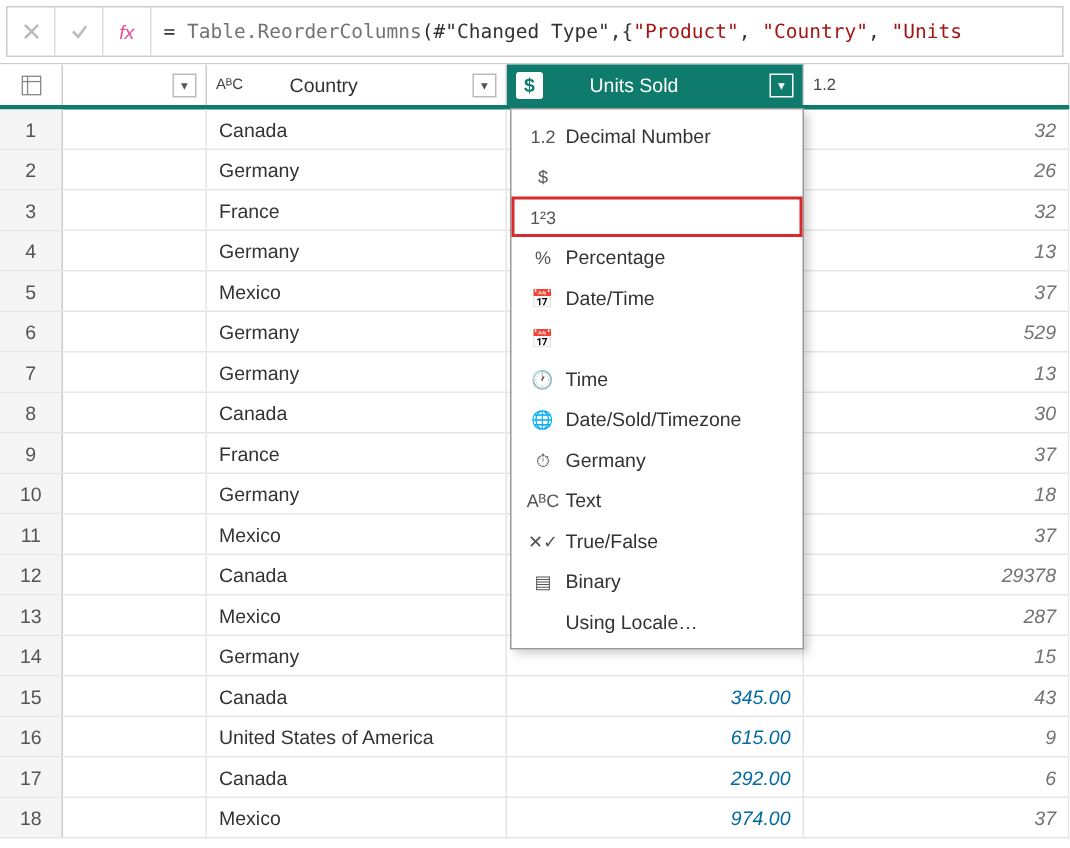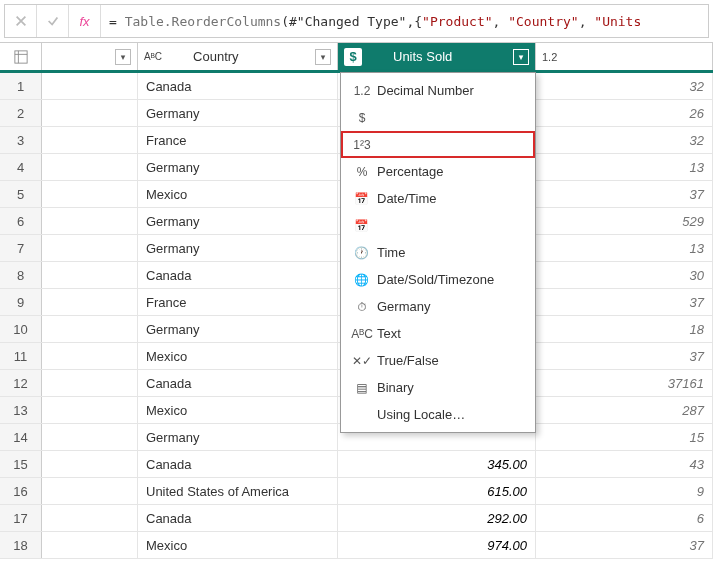--- a/index.html
+++ b/index.html
@@ -24,21 +24,21 @@
   .type-icon { font-size: 11px; color: #444; margin-right: 6px; }
   .col-name { flex: 1; margin-left: 25px; }
   .dropdown-arrow { width: 16px; height: 16px; border: 1px solid #bbb; display:flex; align-items:center; justify-content:center; font-size:9px; color:#555; background:#fff;}
   .col3-header { background: #0f7b6c; color: #fff; }
   .col3-header .type-ico { background: #fff; color: #0f7b6c; width: 18px; height:18px; display:flex; align-items:center; justify-content:center; font-weight:bold; border-radius:2px; margin-right:6px; }
   .col3-header .dropdown-arrow { border-color:#fff; background:#0f7b6c; color:#fff; }
   
   .data-row { display: flex; height: 27px; border-bottom: 1px solid #e5e5e5; }
   .row-num { width: 42px; text-align: center; line-height: 27px; background: #f5f5f5; border-right: 1px solid #ccc; color:#555;}
   .cell { border-right: 1px solid #e5e5e5; padding: 0 8px; line-height: 27px; overflow:hidden; white-space:nowrap; }
-  .cell.col3 { text-align: right; font-style: italic; color:#000000;}
+  .cell.col3 { text-align: right; font-style: italic; color:#0369a1;}
   .cell.col4 { text-align: right; font-style: italic; color:#737373;}
   
   .type-menu { position: absolute; left: 340px; top: 72px; width: 196px; background: #fff; border: 1px solid #999; box-shadow: 3px 3px 6px rgba(0,0,0,0.2); z-index: 10; padding: 4px 0; }
   .menu-item { display: flex; align-items: center; height: 27px; padding: 0 10px; cursor: pointer; }
   .menu-icon { width: 22px; display:flex; justify-content:center; color:#555; font-size:12px;}
   .menu-label { flex: 1; padding-left: 4px; }
   .menu-item.highlighted { outline: 2px solid #d82a2a; outline-offset: -2px; justify-content: space-between; }
   
   .abc-icon { font-size:10px; position:relative; }
 </style>
@@ -165,21 +165,21 @@
         <div class="cell col1"></div>
         <div class="cell col2">Mexico</div>
         <div class="cell col3"></div>
         <div class="cell col4">37</div>
       </div>
       <div class="data-row">
         <div class="row-num">12</div>
         <div class="cell col1"></div>
         <div class="cell col2">Canada</div>
         <div class="cell col3"></div>
-        <div class="cell col4">37161</div>
+        <div class="cell col4">29378</div>
       </div>
       <div class="data-row">
         <div class="row-num">13</div>
         <div class="cell col1"></div>
         <div class="cell col2">Mexico</div>
         <div class="cell col3"></div>
         <div class="cell col4">287</div>
       </div>
       <div class="data-row">
         <div class="row-num">14</div>

